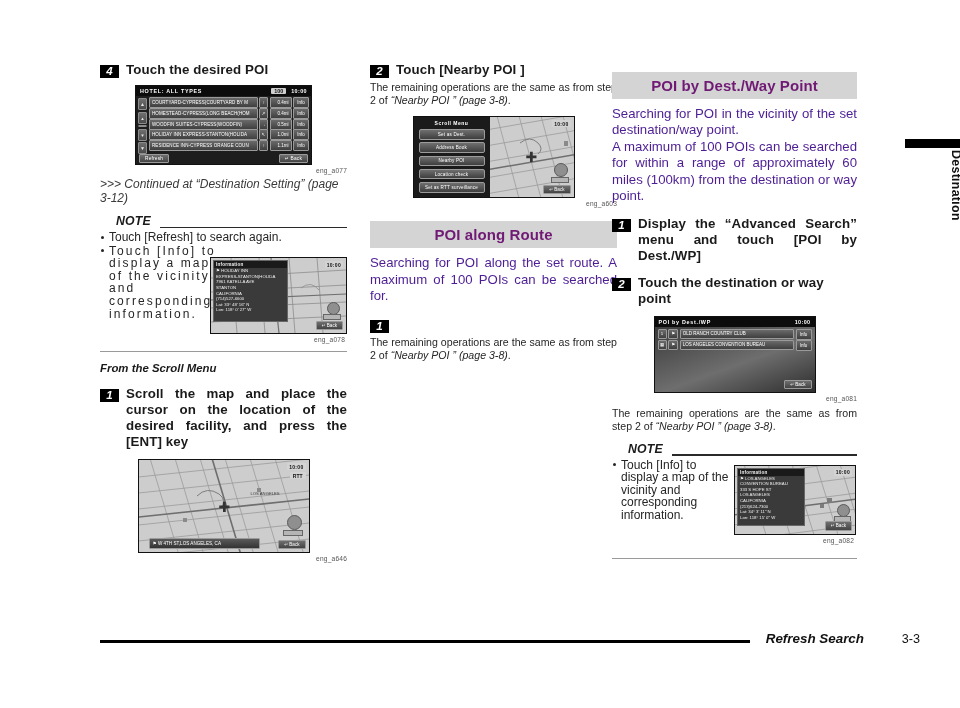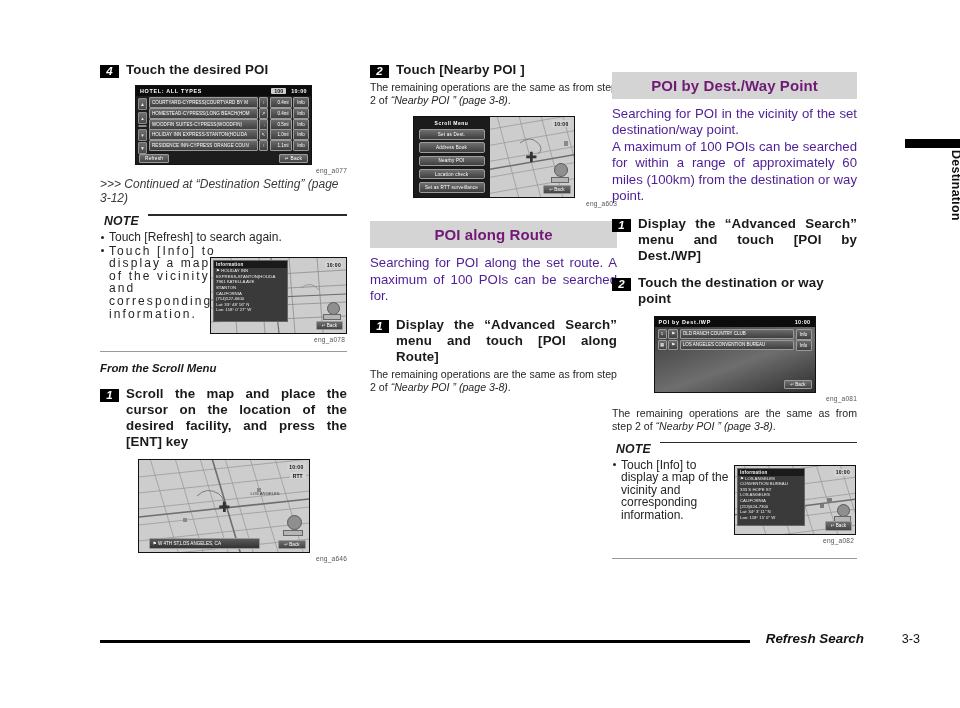--- a/index.html
+++ b/index.html
@@ -46,21 +46,21 @@
     letter-spacing:.1px;
   }
 
   
   .continued{
     font-size:12px;font-style:italic;color:#3a3a3a;margin-top:3px;
   }
 
   
   .note-hdr{
-    display:flex;align-items:flex-start;gap:4px;margin:9px 0 3px 4px;
+    display:flex;align-items:flex-end;gap:4px;margin:9px 0 3px 16px;
   }
   .note-hdr .lbl{
     font-weight:bold;font-style:italic;font-size:12.3px;letter-spacing:.2px;
     padding-right:5px;
   }
   .note-hdr .rule{flex:1;height:1.5px;background:#2a2a2a;}
   .note ul{margin:0;padding:0;list-style:none;}
   .note li{
     position:relative;padding-left:9px;font-size:12px;
     line-height:12.6px;color:#262626;margin-bottom:1px;
@@ -509,21 +509,20 @@
       </div>
       <div class="cap" style="width:100%;">eng_a603</div>
     </div>
 
     <div class="banner" style="margin-top:14px;">POI along Route</div>
     <p class="body lead">Searching for POI along the set route. A maximum of 100 POIs can be searched for.</p>
 
     <div class="step" style="margin-top:13px;">
       <div class="step-line">
         <span class="numbox">1</span>
-        <span class="step-text just">Display the “Advanced Search” menu and touch [POI along Route]</span>
       </div>
     </div>
     <p class="body">
       <span>The remaining operations are the same as from step 2</span>
       <span>of </span><span class="ital">“Nearby POI ” (page 3-8)</span><span>.</span>
     </p>
 
   </div>
 
   <div class="col col-3" style="top:72px;">

